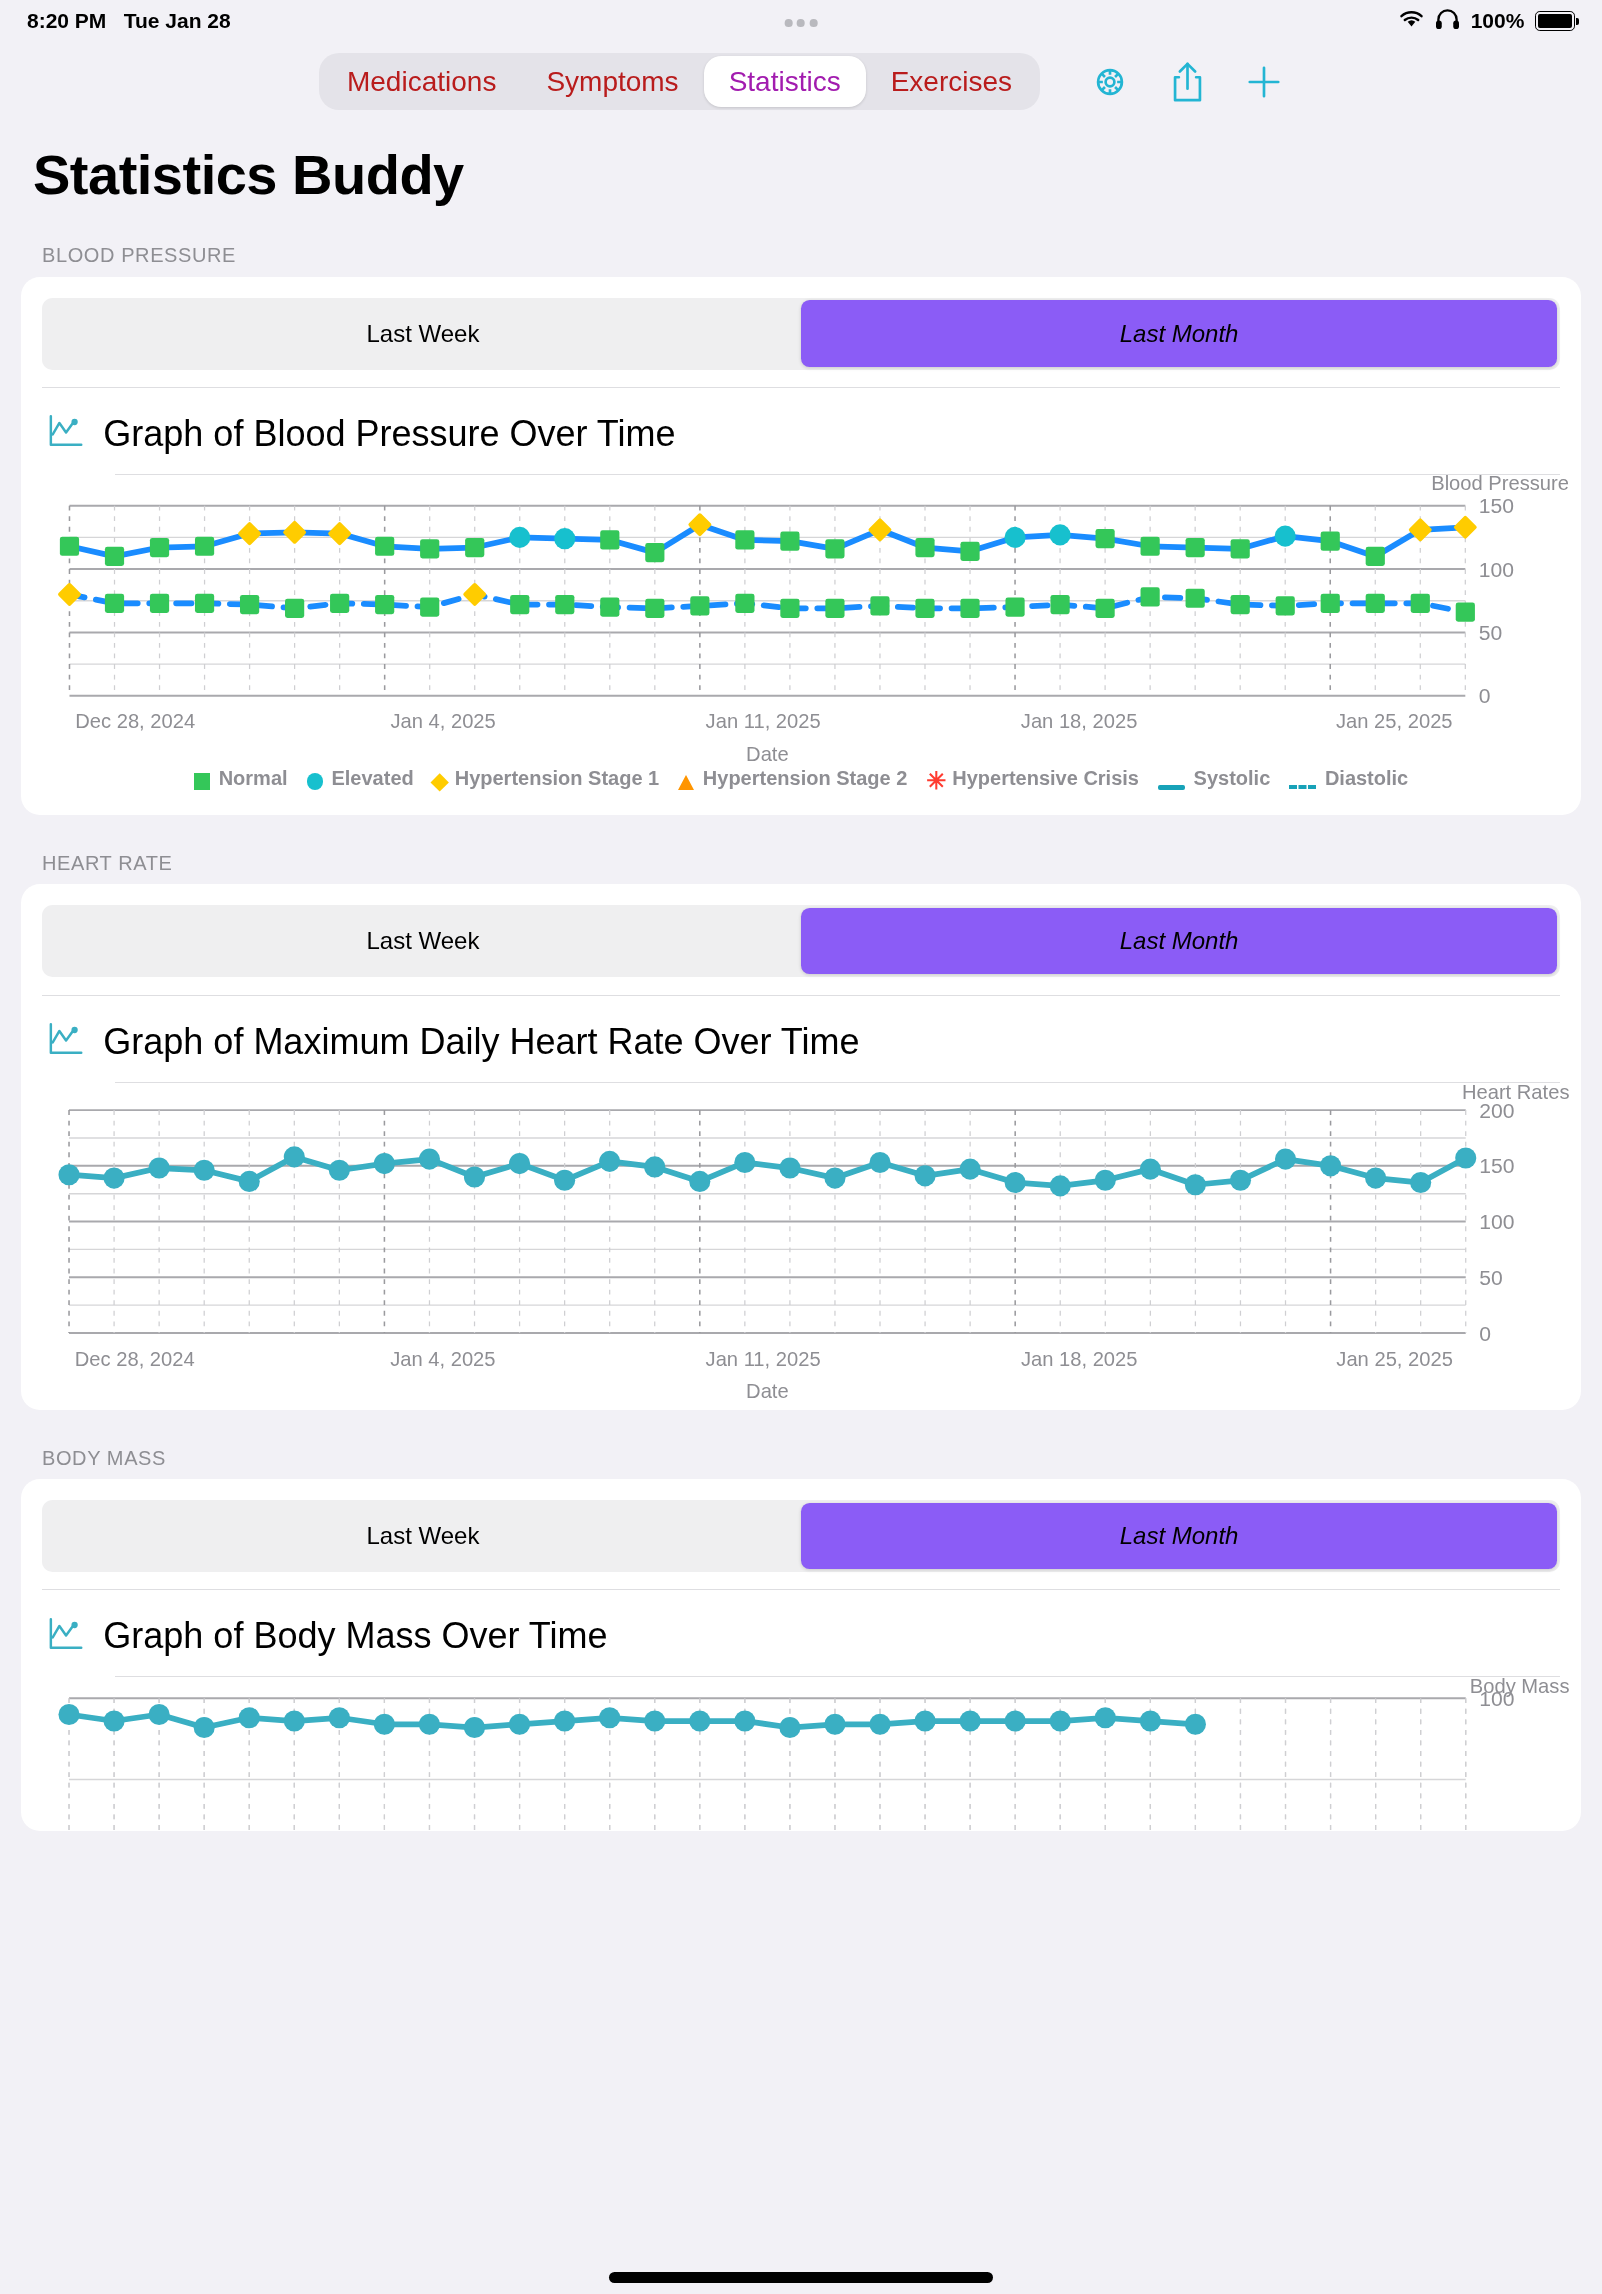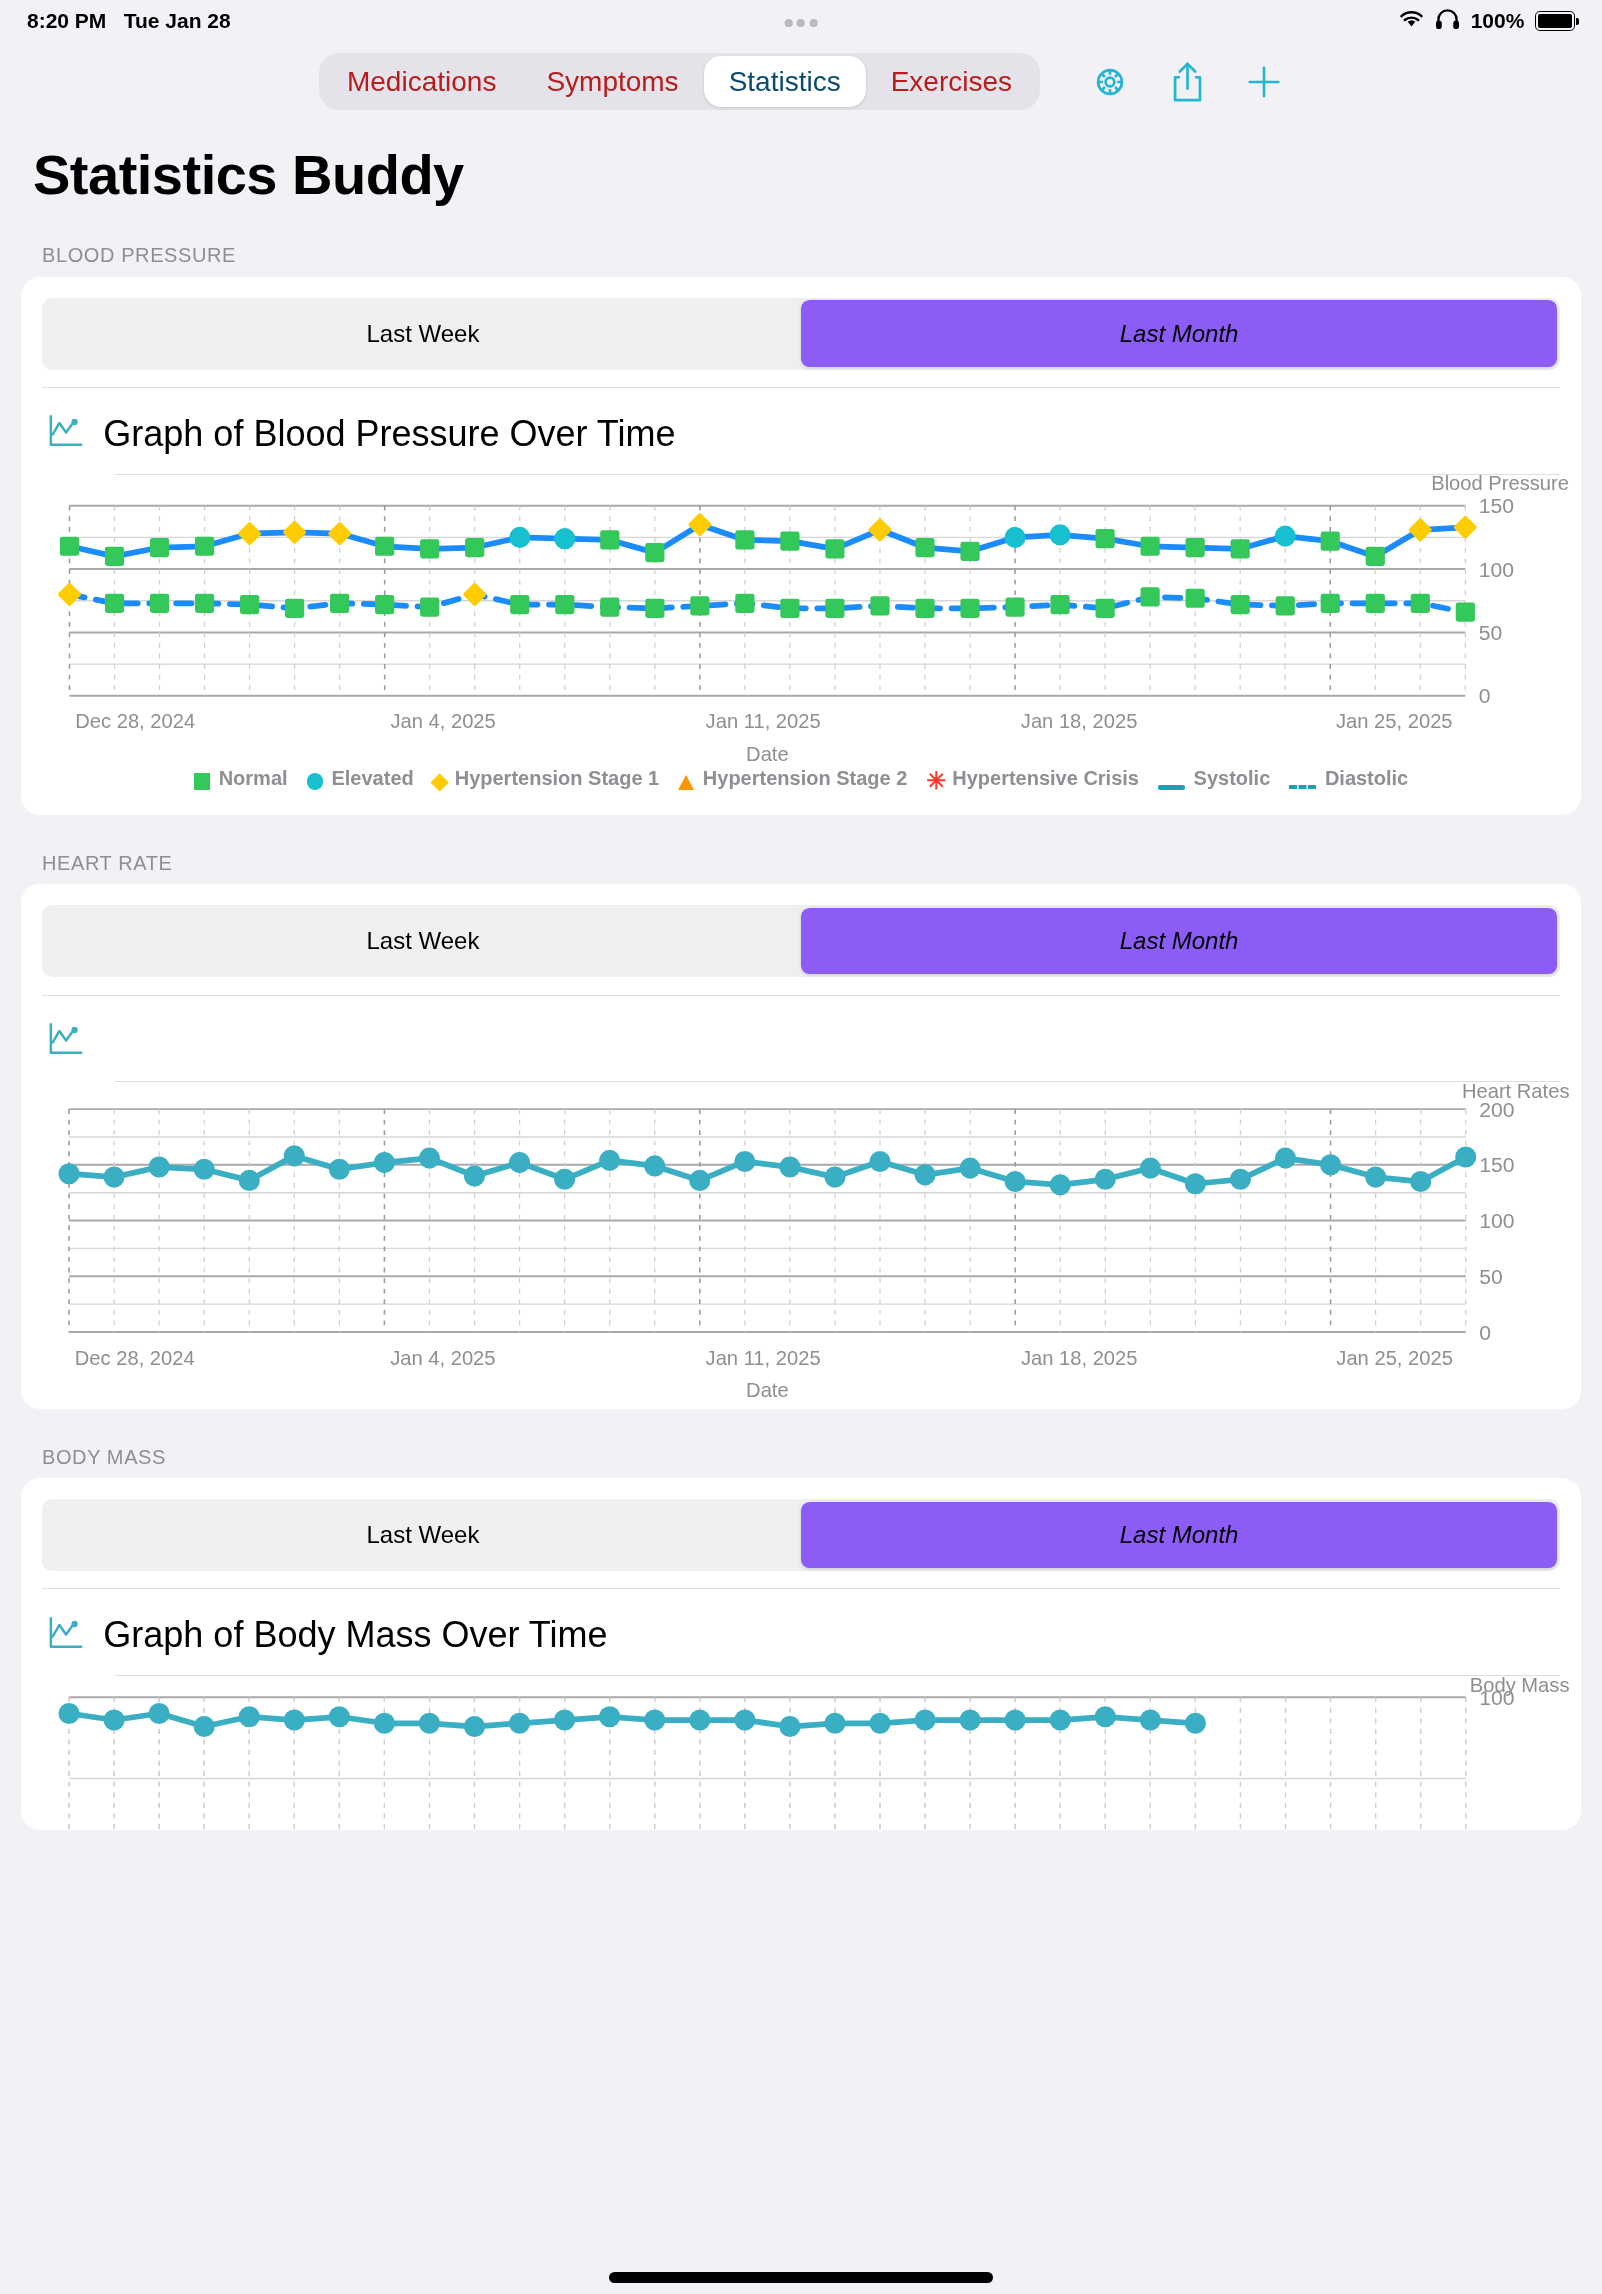--- a/index.html
+++ b/index.html
@@ -23,21 +23,21 @@
   .batt i { position: absolute; left:1.9px; top:1.9px; bottom:1.9px; right:1.9px; background:#000; border-radius:1.9px; display:block;}
 
   
   .toolbar { height: 79px; display: flex; align-items: center; justify-content: center; gap: 0; position: relative; }
   .segwrap {
     background: #e4e3e9; border-radius: 20px; padding: 2.9px; display: flex; align-items: center;
   }
   .segwrap .seg {
     font-size: 28px; color: #b91c1c; padding: 9.6px 25px; border-radius: 17.3px; white-space: nowrap;
   }
-  .segwrap .seg.active { background: #fff; color: #0c4a6e; box-shadow: 0 1px 2.9px rgba(0,0,0,.14); }
+  .segwrap .seg.active { background: #fff; color: #a21caf; box-shadow: 0 1px 2.9px rgba(0,0,0,.14); }
   .tb-icons { display: flex; align-items: center; gap: 40px; margin-left: 50px; }
   .tb-icons svg { display: block; }
 
   
   .page-title { font-size: 56px; font-weight: bold; letter-spacing: -0.5px; color:#000; padding: 21px 0 0 33px; }
 
   
   .section-label {
     font-size: 20px; color: #8e8e93; letter-spacing: 0.6px;
     padding: 37px 0 9.6px 42px; text-transform: uppercase;
@@ -339,20 +339,21 @@
   <div class="chart-head">
     <span>
       <svg width="38" height="37" viewBox="0 0 40 38">
           <g stroke="#3aafc3" stroke-width="2.6" fill="none" stroke-linecap="round" stroke-linejoin="round">
             <path d="M3 3v30h32"></path>
             <path d="M5 22l7-12 7 10 8-11"></path>
           </g>
           <circle cx="28" cy="9" r="3.3" fill="#3aafc3"></circle>
         </svg>
     </span>
+    <span class="ttl">Graph of Maximum Daily Heart Rate Over Time</span>
   </div>
   <div class="head-rule"></div>
   <div class="chart-box">
     <svg id="svg-hr" width="1560" height="327" viewBox="0 0 1624 340">
         <line x1="50" x2="1504" y1="231" y2="231" stroke="#d6d6d8" stroke-width="1.5"></line>
         <line x1="50" x2="1504" y1="173" y2="173" stroke="#d6d6d8" stroke-width="1.5"></line>
         <line x1="50" x2="1504" y1="115" y2="115" stroke="#d6d6d8" stroke-width="1.5"></line>
         <line x1="50" x2="1504" y1="57" y2="57" stroke="#d6d6d8" stroke-width="1.5"></line>
         <line x1="50" x2="1504" y1="260" y2="260" stroke="#a9a9ad" stroke-width="2"></line>
         <text x="1518" y="268" class="tick">0</text>

